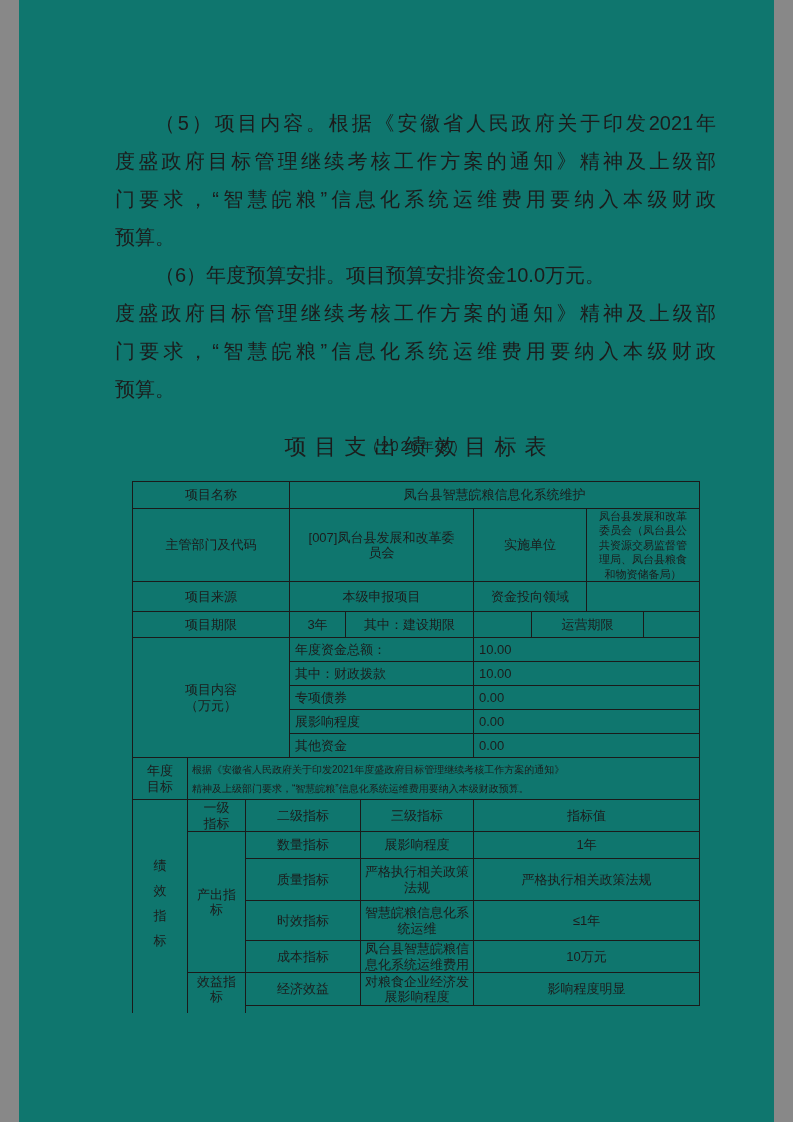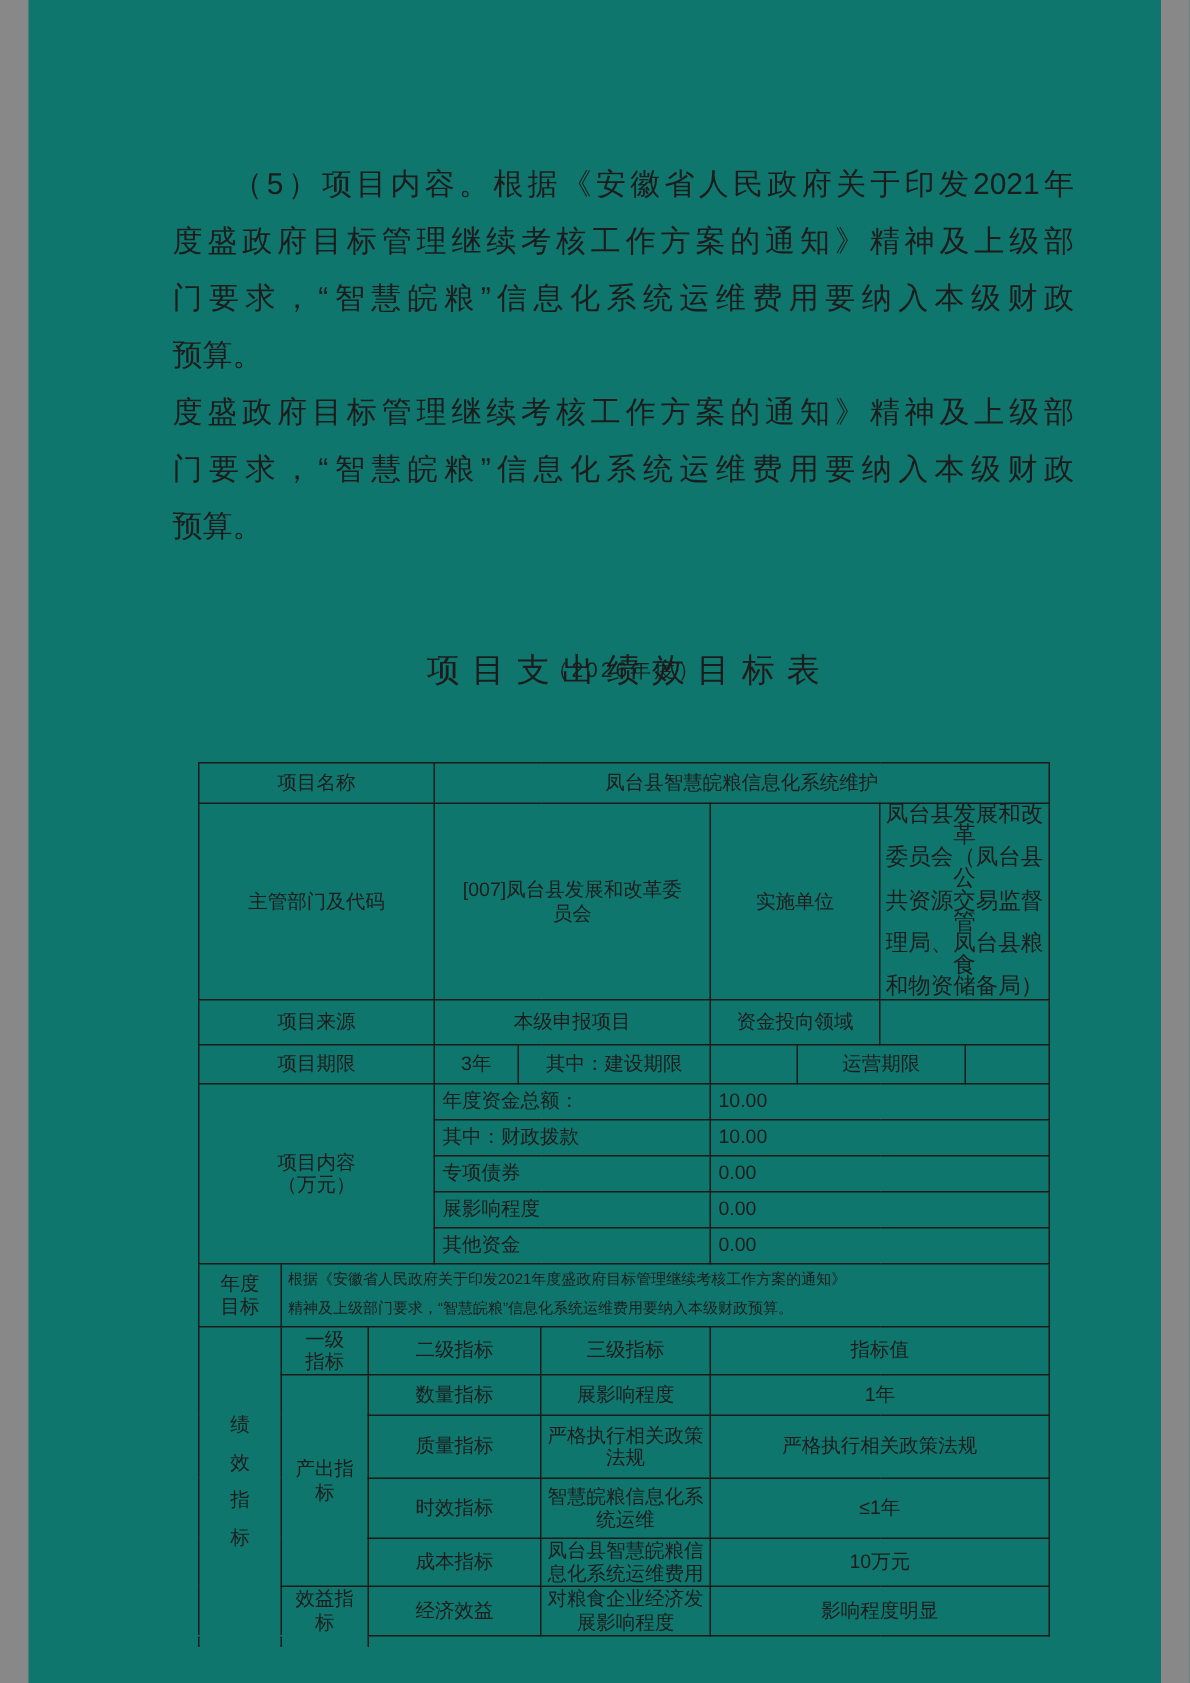--- a/index.html
+++ b/index.html
@@ -24,48 +24,51 @@
   
   .ttl {
     position: absolute; left: 96px; top: 432px; width: 601px;
     text-align: center; font-size: 22px; letter-spacing: 8px; text-indent: 8px;
   }
   .subttl {
     position: absolute; left: 96px; top: 438px; width: 601px;
     text-align: center; font-size: 14px; letter-spacing: 2px; text-indent: 2px;
   }
   
-  .twrap { position: absolute; left: 113px; top: 508px; width: 567px; }
+  .twrap { position: absolute; left: 113px; top: 481px; width: 567px; }
   table { border-collapse: collapse; table-layout: fixed; width: 567px; }
   td {
     border: 1px solid #1a1a1a;
     font-size: 13px; line-height: 15.5px;
     text-align: center; vertical-align: middle;
     padding: 0 2px;
     white-space: pre-line;
     overflow: hidden;
   }
   .lt   { text-align: left; padding-left: 5px; }
-  .unit { font-size: 15px; line-height: 14.4px; padding: 0 1px; }
+  .unit { font-size: 11px; line-height: 14.4px; padding: 0 1px; }
   .goal { text-align: left; font-size: 10px; line-height: 19px; padding-left: 4px; }
   .vert { line-height: 25px; }
   .open { border-bottom: none; }
   .stub { position: absolute; width: 1px; height: 7px; background: #1a1a1a; top: 100%; }
 </style>
 </head>
 <body>
 
 <div class="page">
 
   <div class="paras">
     <div>
       <div class="tline jline indent">（5）项目内容。根据《安徽省人民政府关于印发2021年</div>
       <div class="tline jline">度盛政府目标管理继续考核工作方案的通知》精神及上级部</div>
       <div class="tline jline">门要求，“智慧皖粮”信息化系统运维费用要纳入本级财政</div>
       <div class="tline">预算。</div>
+    </div>
+    <div>
+      <div class="tline indent">（6）年度预算安排。项目预算安排资金10.0万元。</div>
     </div>
     <div>
       <div class="tline jline">度盛政府目标管理继续考核工作方案的通知》精神及上级部</div>
       <div class="tline jline">门要求，“智慧皖粮”信息化系统运维费用要纳入本级财政</div>
       <div class="tline">预算。</div>
     </div>
   </div>
 
   <div class="ttl">项目支出绩效目标表</div>
   <div class="subttl">（2026年度）</div>

